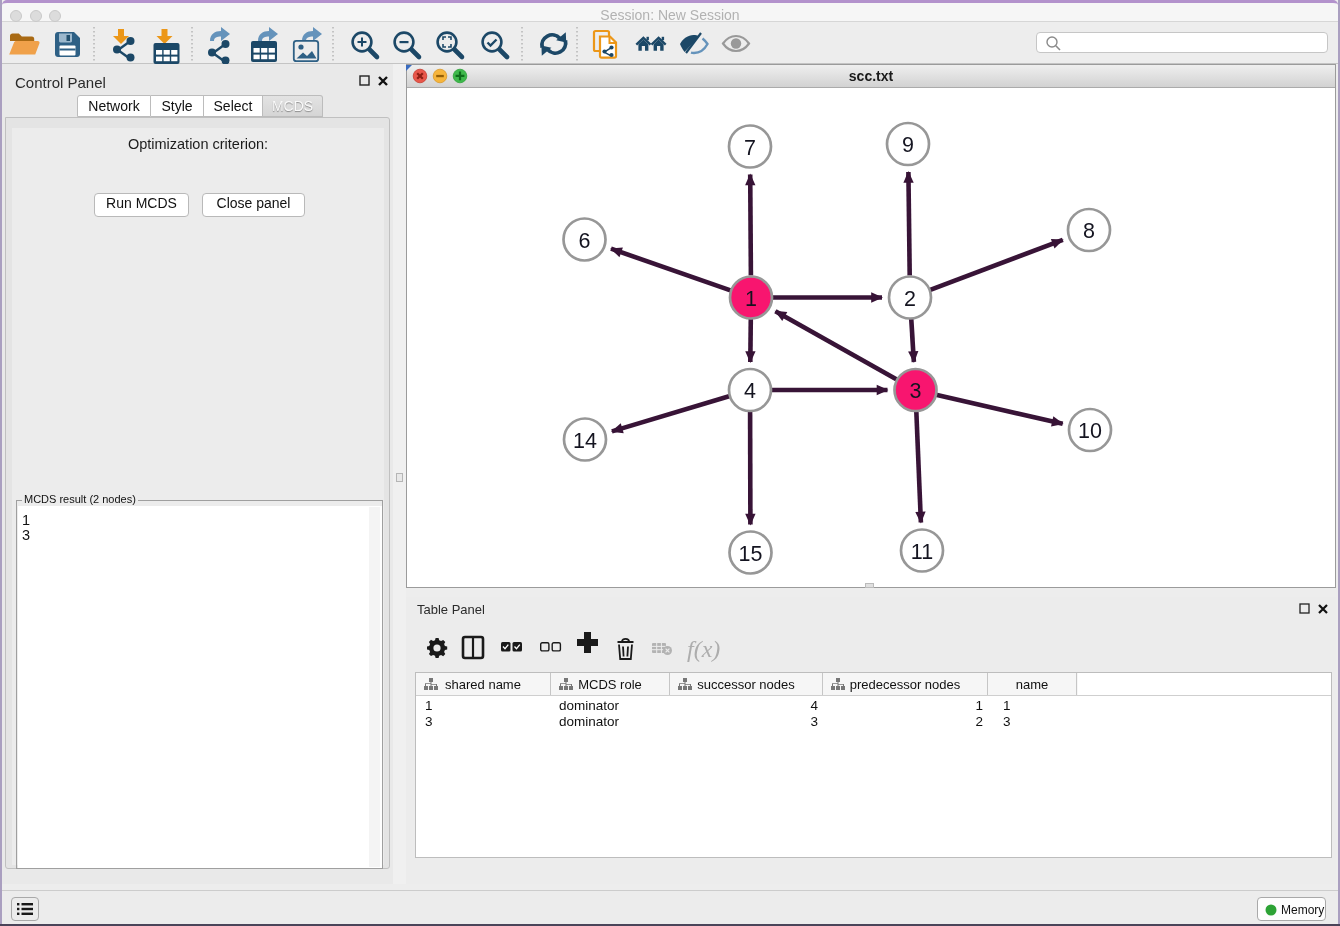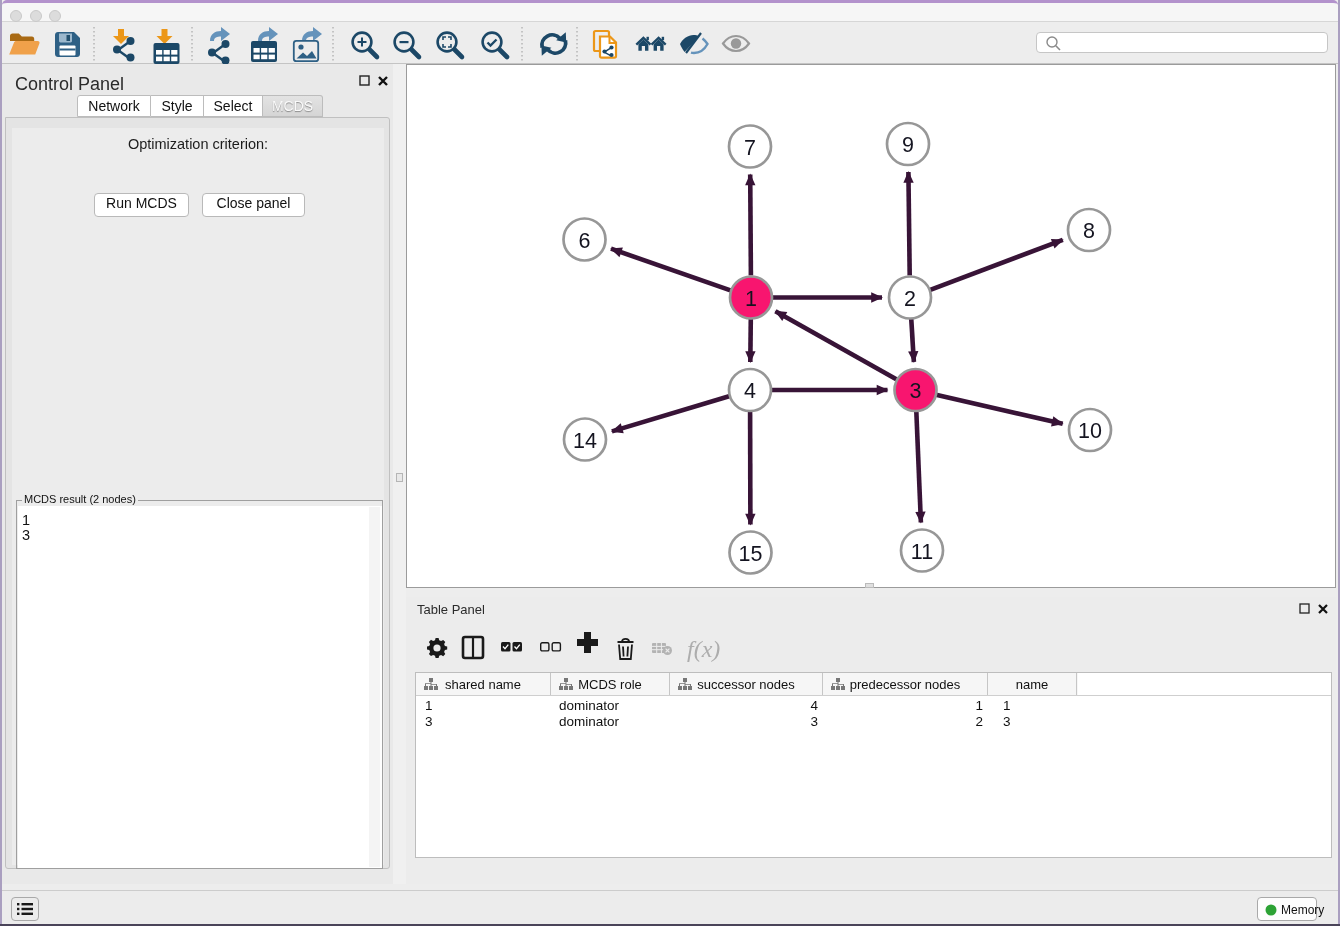--- a/index.html
+++ b/index.html
@@ -13,21 +13,21 @@
 
 #titlebar { left:2px; top:0; width:1336px; height:22px; background:#f6f6f6; border-radius:5px 5px 0 0; border-top:3px solid #b392cc; border-bottom:1px solid #d6d6d6; }
 .tl { position:absolute; top:7px; width:12px; height:12px; border-radius:50%; background:#dcdcdc; border:1px solid #c9c9c9; }
 #title-text { width:100%; text-align:center; top:3.5px; font-size:14px; color:#b2b2b2; }
 
 #toolbar { left:2px; top:23px; width:1336px; height:41px; background:#ededed; border-bottom:1px solid #c4c4c4; }
 
 #search { left:1036px; top:32px; width:292px; height:21px; background:#fff; border:1px solid #c6c6c6; border-radius:4px; }
 
 #cp { left:2px; top:64px; width:391px; height:820px; background:#e9e9e9; }
-#cp-hd { left:13px; top:10px; font-size:18px; color:#2b2b2b; }
+#cp-hd { left:13px; top:10px; font-size:15px; color:#2b2b2b; }
 .tabs { position:absolute; display:flex; }
 .tab { height:22px; font-size:14px; color:#111; background:#fff; border:1px solid #bcbcbc; border-left:none; display:flex; align-items:center; justify-content:center; }
 .tab.first { border-left:1px solid #bcbcbc; border-radius:3px 0 0 0; }
 .tab.sel { background:linear-gradient(#e3e3e3,#d5d5d5); color:#fafafa; text-shadow:0 1px 1px #8a8a8a; border-radius:0 3px 0 0; }
 #cp-content { left:3px; top:53px; width:385px; height:752px; background:#e4e4e4; border:1px solid #c0c0c0; border-radius:0 3px 3px 3px; }
 #cp-inner { left:6px; top:10px; width:372px; height:737px; background:#ececec; }
 #optlabel { width:100%; top:8px; text-align:center; font-size:14.5px; color:#1c1c1c; }
 #combo { left:32px; top:33px; width:311px; height:19px; background:#fff; border:1px solid #b9b9b9; border-radius:5px; font-size:14px; color:#111; line-height:17px; padding-left:11px; }
 .btn { position:absolute; height:24px; background:#fff; border:1px solid #b9b9b9; border-radius:4px; font-size:14px; color:#111; text-align:center; line-height:18px; }
 #groupbox { left:4px; top:372px; width:367px; height:369px; border:1px solid #9f9f9f; }
@@ -54,32 +54,33 @@
 .cell { position:absolute; font-size:13.5px; color:#111; }
 
 #ttabs { left:287px; top:268px; display:flex; }
 .ttab { height:22px; font-size:14px; color:#111; background:#fff; border:1px solid #bcbcbc; border-left:none; display:flex; align-items:center; justify-content:center; }
 .ttab.first { border-left:1px solid #bcbcbc; border-radius:4px 0 0 4px; }
 .ttab.last { border-radius:0 4px 4px 0; }
 .ttab.sel { background:linear-gradient(#e2e2e2,#d3d3d3); color:#f2f2f2; text-shadow:0 1px 1px #9a9a9a; }
 
 #statusbar { left:2px; top:890px; width:1336px; height:34px; background:#ececec; border-top:1px solid #cccccc; }
 #listbtn { left:9px; top:6px; width:28px; height:24px; background:#ececec; border:1px solid #a9a9a9; border-radius:4px; }
-#membtn { left:1255px; top:6px; width:60px; height:24px; background:#fdfdfd; border:1px solid #a9a9a9; border-radius:4px; font-size:12px; color:#111; }
+#membtn { left:1255px; top:6px; width:69px; height:24px; background:#fdfdfd; border:1px solid #a9a9a9; border-radius:4px; font-size:12px; color:#111; }
 </style>
 </head>
 <body>
 <div class="abs" id="edgeL"></div>
 <div class="abs" id="edgeR"></div>
 <div class="abs" id="edgeB"></div>
 
 <div class="abs" id="titlebar">
   <div class="tl" style="left:8px;"></div>
   <div class="tl" style="left:27.5px;"></div>
   <div class="tl" style="left:47px;"></div>
+  <div class="abs" id="title-text">Session: New Session</div>
 </div>
 
 <div class="abs" id="toolbar">
 <svg width="1336" height="41">
 
   <g transform="translate(7,10)">
     <path d="M1,3 c0-1.7 1-2.6 2.6-2.6 h6.2 l3,3.2 h10 c1.7,0 2.4,0.9 2.4,2.5 v2 H1 z" fill="#a96a14"></path>
     <path d="M0.2,21.5 L5,9.5 c0.4-1 1.2-1.5 2.3-1.5 h21.3 c1.7,0 2.3,1.1 1.8,2.5 l-4.2,11 z" fill="#f0a14a"></path>
   </g>
 
@@ -263,20 +264,34 @@
         </div>
       </div>
     </div>
   </div>
 </div>
 
 <div class="abs" id="split"></div>
 <div class="abs" id="splitgrip"></div>
 
 <div class="abs" id="net">
+  <div class="abs" id="net-hd">
+    <svg width="6" height="6" style="position:absolute;left:-1px;top:0;">
+        <path d="M0,0 H6 L0,6 z" fill="#3a6cc0"></path>
+      </svg>
+    <svg width="70" height="23" style="position:absolute;left:0;top:0;">
+      <circle cx="13" cy="11" r="6.8" fill="#e8574b" stroke="#c63d31" stroke-width="0.8"></circle>
+      <path d="M10.2,8.2 l5.6,5.6 M15.8,8.2 l-5.6,5.6" stroke="#8e1e14" stroke-width="2.2"></path>
+      <circle cx="33" cy="11" r="6.8" fill="#f6b53c" stroke="#d9992b" stroke-width="0.8"></circle>
+      <rect x="29.2" y="9.9" width="7.6" height="2.3" fill="#945f06"></rect>
+      <circle cx="53" cy="11" r="6.8" fill="#3fb94c" stroke="#2da23a" stroke-width="0.8"></circle>
+      <path d="M51.9,6.5 h2.2 v3.3 h3.3 v2.2 h-3.3 v3.3 h-2.2 v-3.3 h-3.3 v-2.2 h3.3 z" fill="#0e6e1b"></path>
+    </svg>
+    <div class="abs" id="net-title">scc.txt</div>
+  </div>
   <svg id="graph" width="928" height="499" style="position:absolute; left:0; top:23px;">
     <defs>
       <marker id="arr" viewBox="0 0 10 10" refX="9.2" refY="5" markerWidth="4.6" markerHeight="2.55" orient="auto">
         <path d="M0,0.6 L10,5 L0,9.4 z" fill="#371336"></path>
       </marker>
     </defs>
     <g stroke="#381437" stroke-width="4.6" marker-end="url(#arr)">
       <line x1="343.9" y1="187.5" x2="343.2" y2="86.5"></line>
       <line x1="324.2" y1="202.6" x2="204.0" y2="160.7"></line>
       <line x1="365.0" y1="209.5" x2="475.0" y2="209.5"></line>

